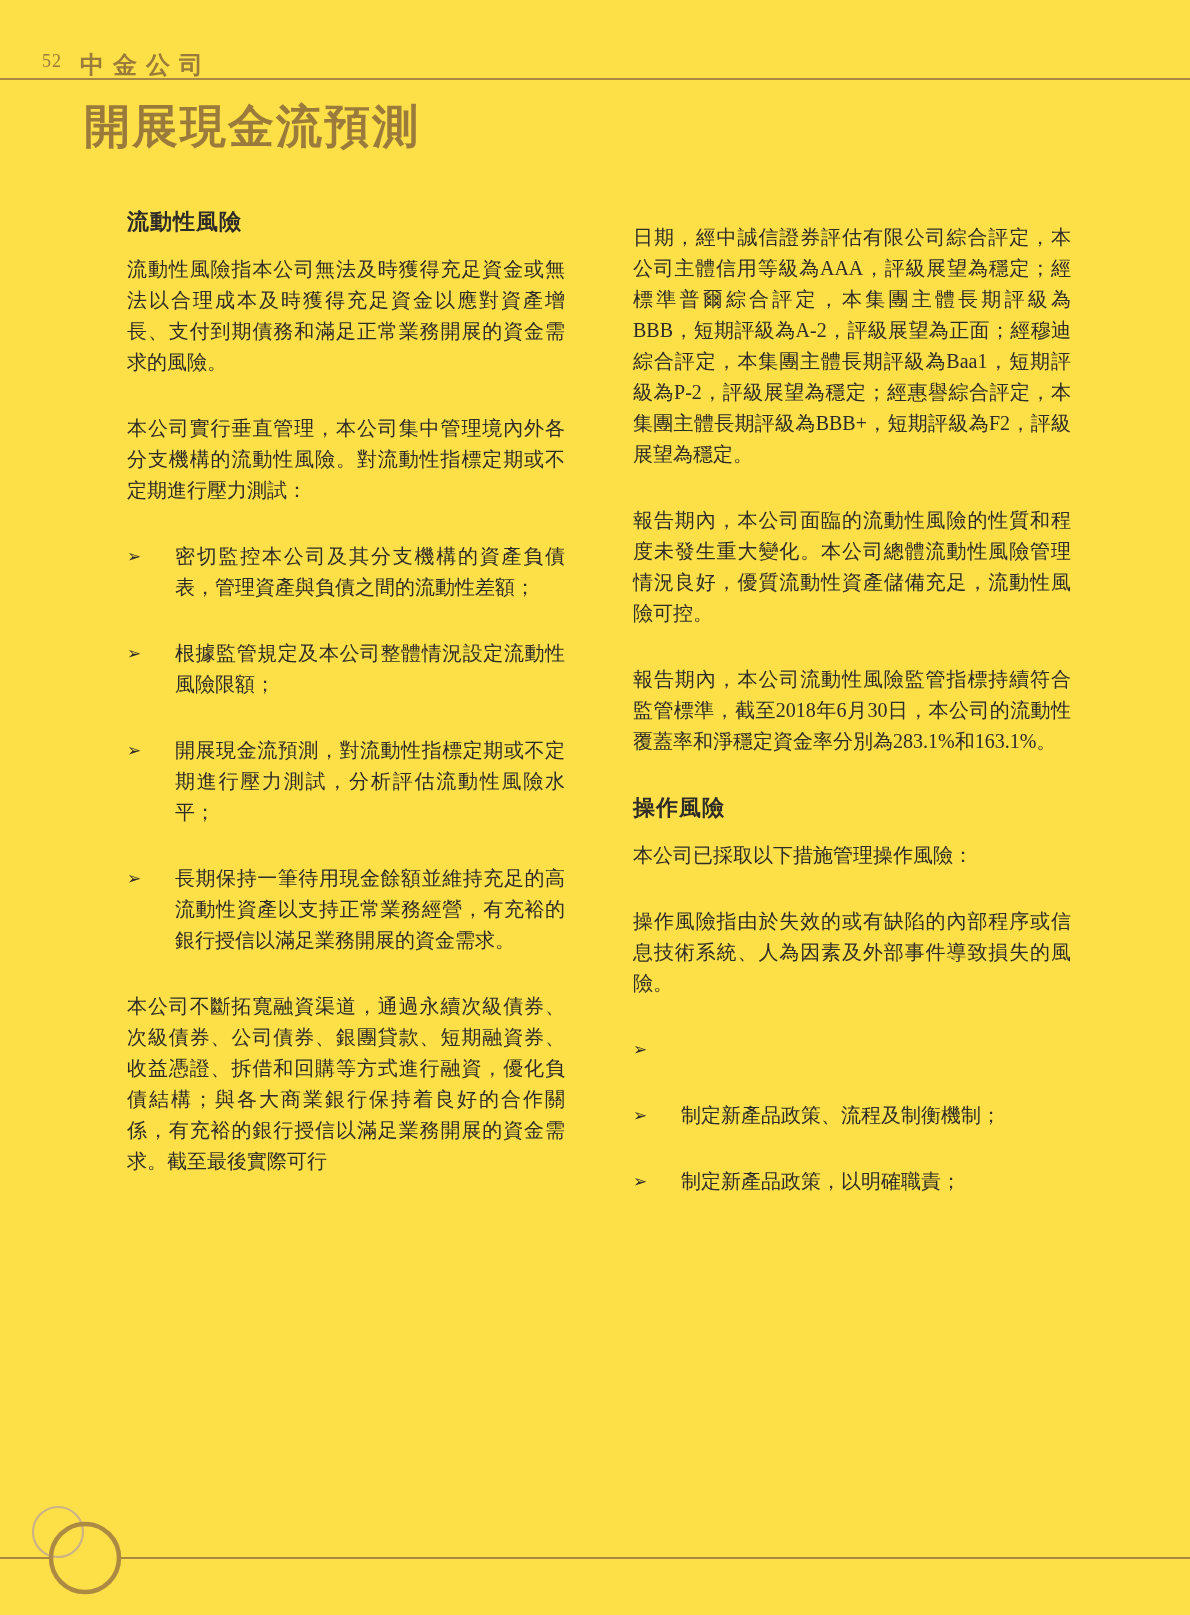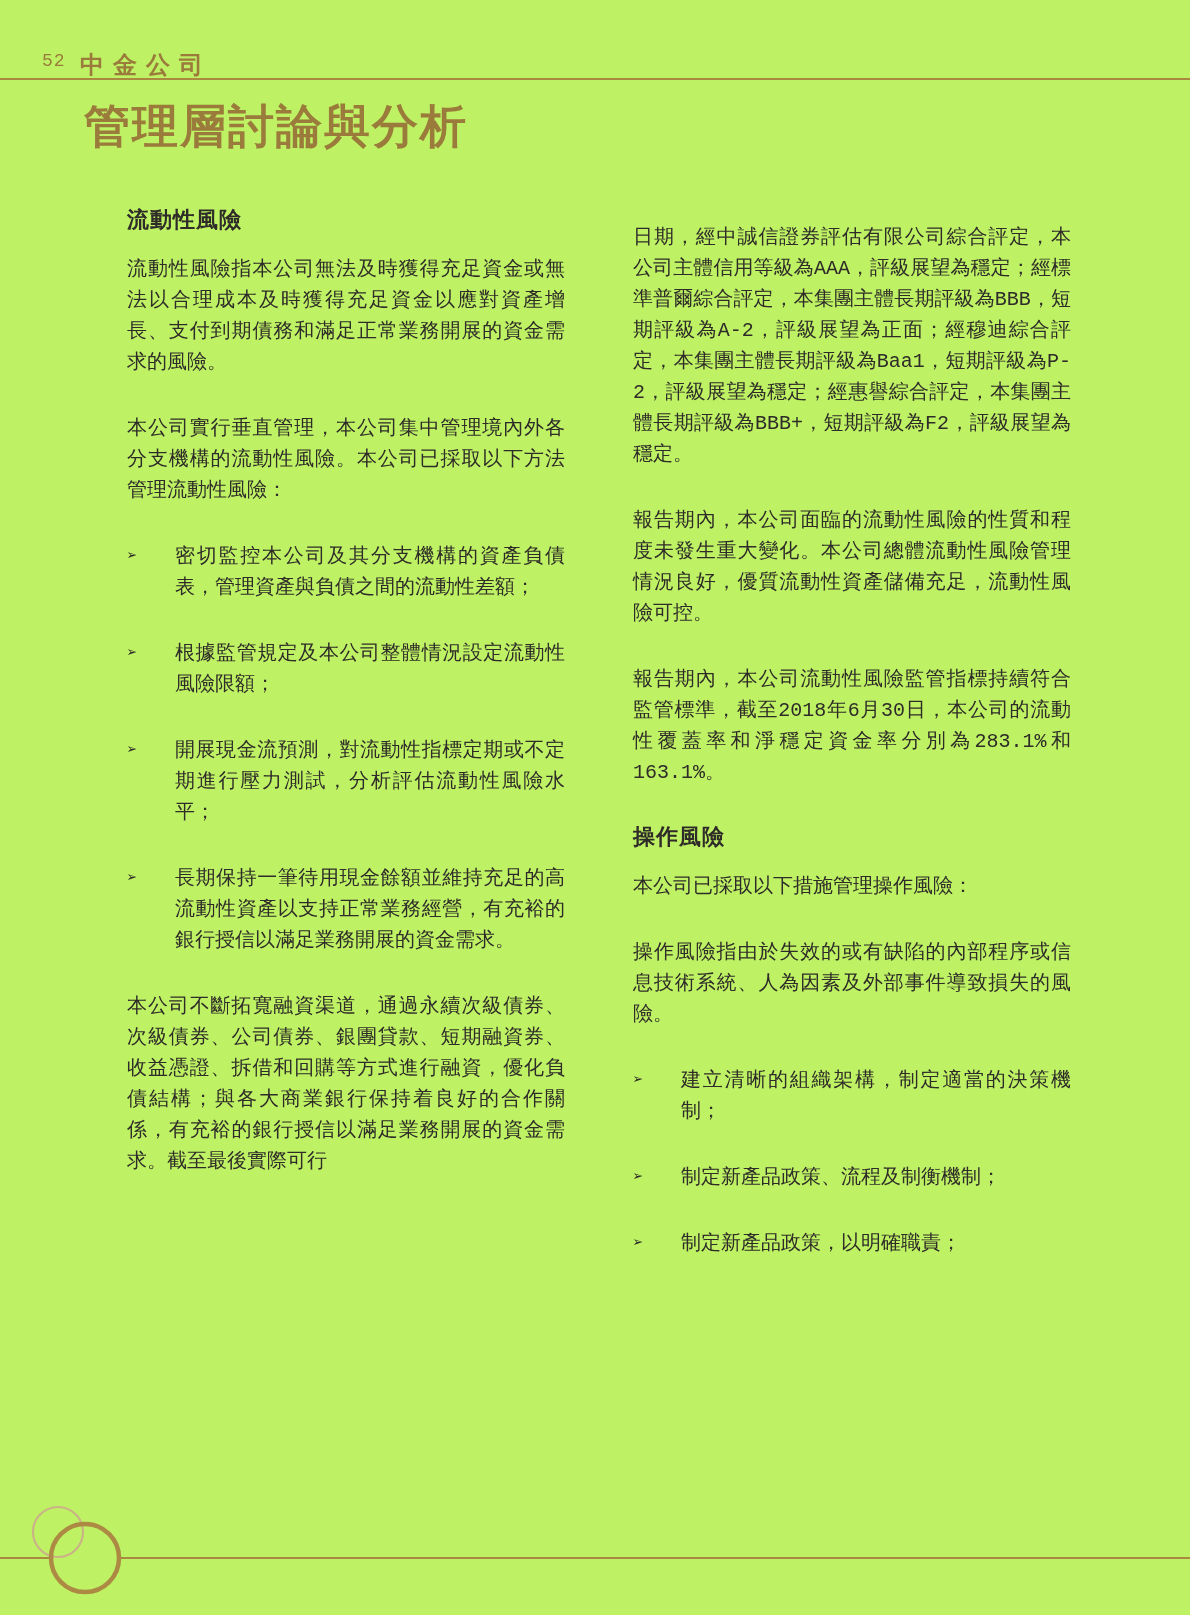--- a/index.html
+++ b/index.html
@@ -1,20 +1,20 @@
 <!DOCTYPE html>
 <html><head>
 <meta charset="utf-8">
 <style>
   html,body { margin:0; padding:0; background:#ffffff; }
   .page {
     position:relative;
     width:1190px; height:1615px;
-    background:#bef264;
-    font-family:Liberation Mono, monospace;
+    background:#fde047;
+    font-family:Liberation Serif, serif;
     color:#2e2b28;
     overflow:hidden;
   }
 
   
   .page-num {
     position:absolute; left:42px; top:51px;
     font-size:18px; color:#9b7b3b; letter-spacing:1px;
   }
   .company-name {
@@ -54,26 +54,26 @@
 </style>
 </head>
 <body>
 
 <div class="page">
 
   <span class="page-num">52</span>
   <span class="company-name">中金公司</span>
   <div class="header-rule"></div>
 
-  <h1 class="page-title" style="margin:0;">管理層討論與分析</h1>
+  <h1 class="page-title" style="margin:0;">開展現金流預測</h1>
 
   <div class="col col-left">
     <h2 class="sec-heading">流動性風險</h2>
     <p class="para">流動性風險指本公司無法及時獲得充足資金或無法以合理成本及時獲得充足資金以應對資產增長、支付到期債務和滿足正常業務開展的資金需求的風險。</p>
-    <p class="para">本公司實行垂直管理，本公司集中管理境內外各分支機構的流動性風險。本公司已採取以下方法管理流動性風險：</p>
+    <p class="para">本公司實行垂直管理，本公司集中管理境內外各分支機構的流動性風險。對流動性指標定期或不定期進行壓力測試：</p>
 
     <div class="bullet-row">
       <span class="bullet-marker">➢</span>
       <span class="bullet-text">密切監控本公司及其分支機構的資產負債表，管理資產與負債之間的流動性差額；</span>
     </div>
     <div class="bullet-row">
       <span class="bullet-marker">➢</span>
       <span class="bullet-text">根據監管規定及本公司整體情況設定流動性風險限額；</span>
     </div>
     <div class="bullet-row">
@@ -92,21 +92,20 @@
     <p class="para">日期，經中誠信證券評估有限公司綜合評定，本公司主體信用等級為AAA，評級展望為穩定；經標準普爾綜合評定，本集團主體長期評級為BBB，短期評級為A-2，評級展望為正面；經穆迪綜合評定，本集團主體長期評級為Baa1，短期評級為P-2，評級展望為穩定；經惠譽綜合評定，本集團主體長期評級為BBB+，短期評級為F2，評級展望為穩定。</p>
     <p class="para">報告期內，本公司面臨的流動性風險的性質和程度未發生重大變化。本公司總體流動性風險管理情況良好，優質流動性資產儲備充足，流動性風險可控。</p>
     <p class="para">報告期內，本公司流動性風險監管指標持續符合監管標準，截至2018年6月30日，本公司的流動性覆蓋率和淨穩定資金率分別為283.1%和163.1%。</p>
 
     <h2 class="sec-heading">操作風險</h2>
     <p class="para">本公司已採取以下措施管理操作風險：</p>
     <p class="para">操作風險指由於失效的或有缺陷的內部程序或信息技術系統、人為因素及外部事件導致損失的風險。</p>
 
     <div class="bullet-row">
       <span class="bullet-marker">➢</span>
-      <span class="bullet-text">建立清晰的組織架構，制定適當的決策機制；</span>
     </div>
     <div class="bullet-row">
       <span class="bullet-marker">➢</span>
       <span class="bullet-text">制定新產品政策、流程及制衡機制；</span>
     </div>
     <div class="bullet-row">
       <span class="bullet-marker">➢</span>
       <span class="bullet-text">制定新產品政策，以明確職責；</span>
     </div>
   </div>

